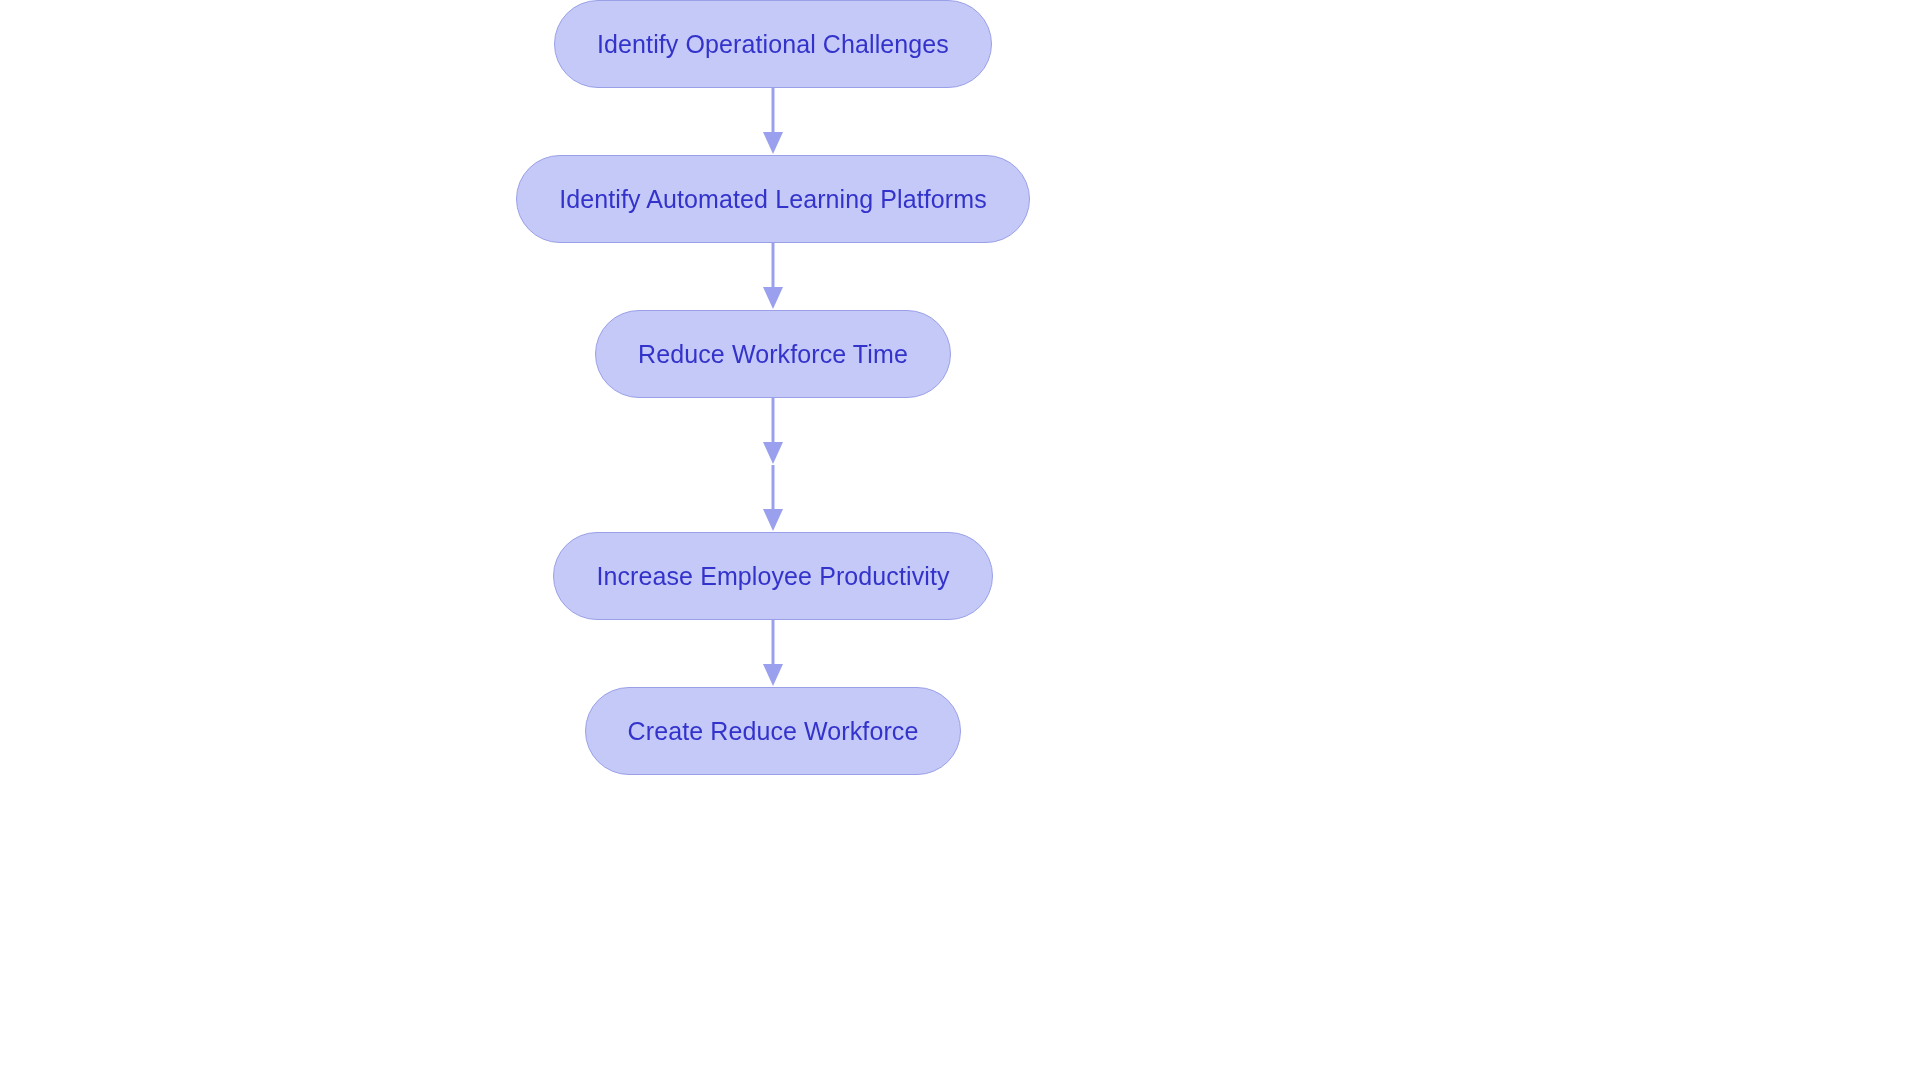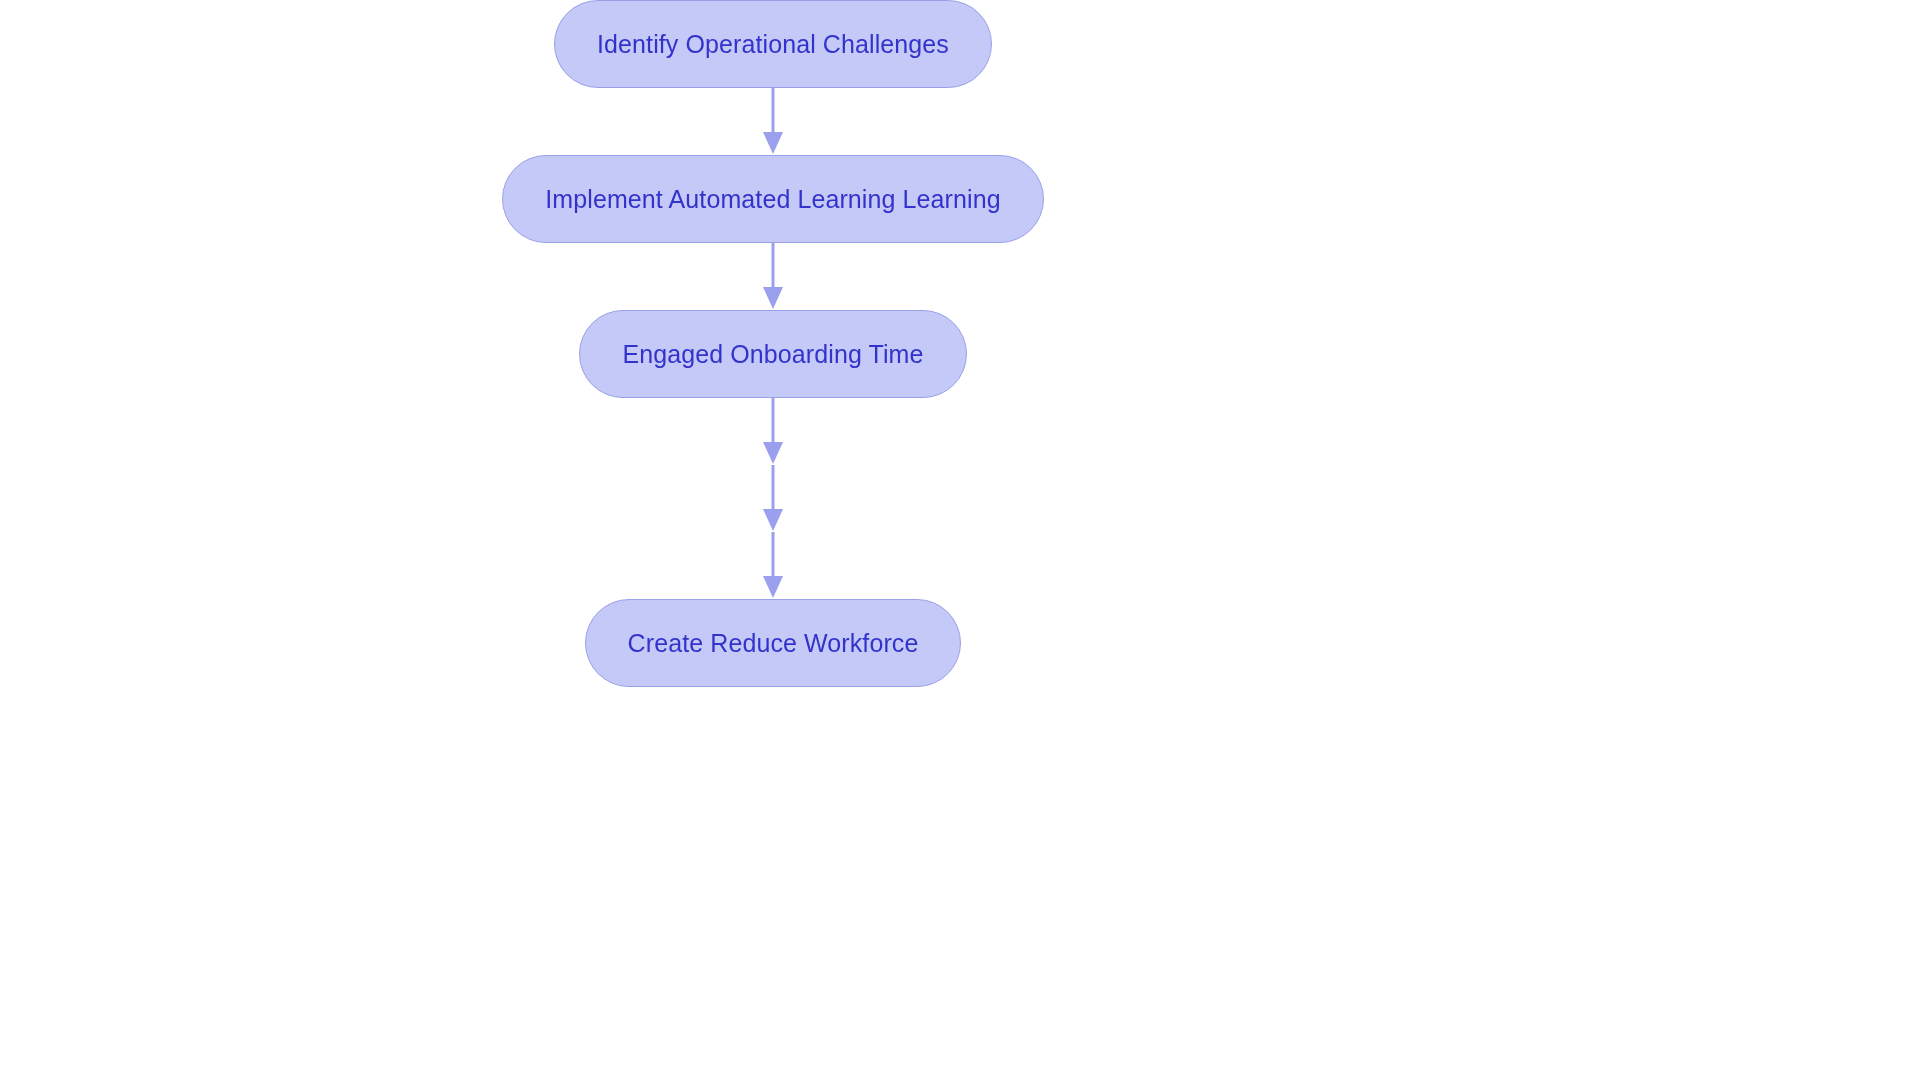--- a/index.html
+++ b/index.html
@@ -85,43 +85,46 @@
     <div class="node">
       <span class="node-label">Identify Operational Challenges</span>
     </div>
 
     <svg class="connector" viewBox="0 0 24 67">
       <line class="conn-line" x1="12" y1="0" x2="12" y2="48"></line>
       <polygon class="conn-head" points="12,66 2,44 22,44"></polygon>
     </svg>
 
     <div class="node">
-      <span class="node-label">Implement Automated Learning Learning</span>
+      <span class="node-label">Identify Automated Learning Platforms</span>
     </div>
 
     <svg class="connector" viewBox="0 0 24 67">
       <line class="conn-line" x1="12" y1="0" x2="12" y2="48"></line>
       <polygon class="conn-head" points="12,66 2,44 22,44"></polygon>
     </svg>
 
     <div class="node">
-      <span class="node-label">Engaged Onboarding Time</span>
+      <span class="node-label">Reduce Workforce Time</span>
     </div>
 
     <svg class="connector" viewBox="0 0 24 67">
       <line class="conn-line" x1="12" y1="0" x2="12" y2="48"></line>
       <polygon class="conn-head" points="12,66 2,44 22,44"></polygon>
     </svg>
 
 
     <svg class="connector" viewBox="0 0 24 67">
       <line class="conn-line" x1="12" y1="0" x2="12" y2="48"></line>
       <polygon class="conn-head" points="12,66 2,44 22,44"></polygon>
     </svg>
 
+    <div class="node">
+      <span class="node-label">Increase Employee Productivity</span>
+    </div>
 
     <svg class="connector" viewBox="0 0 24 67">
       <line class="conn-line" x1="12" y1="0" x2="12" y2="48"></line>
       <polygon class="conn-head" points="12,66 2,44 22,44"></polygon>
     </svg>
 
     <div class="node">
       <span class="node-label">Create Reduce Workforce</span>
     </div>
 

